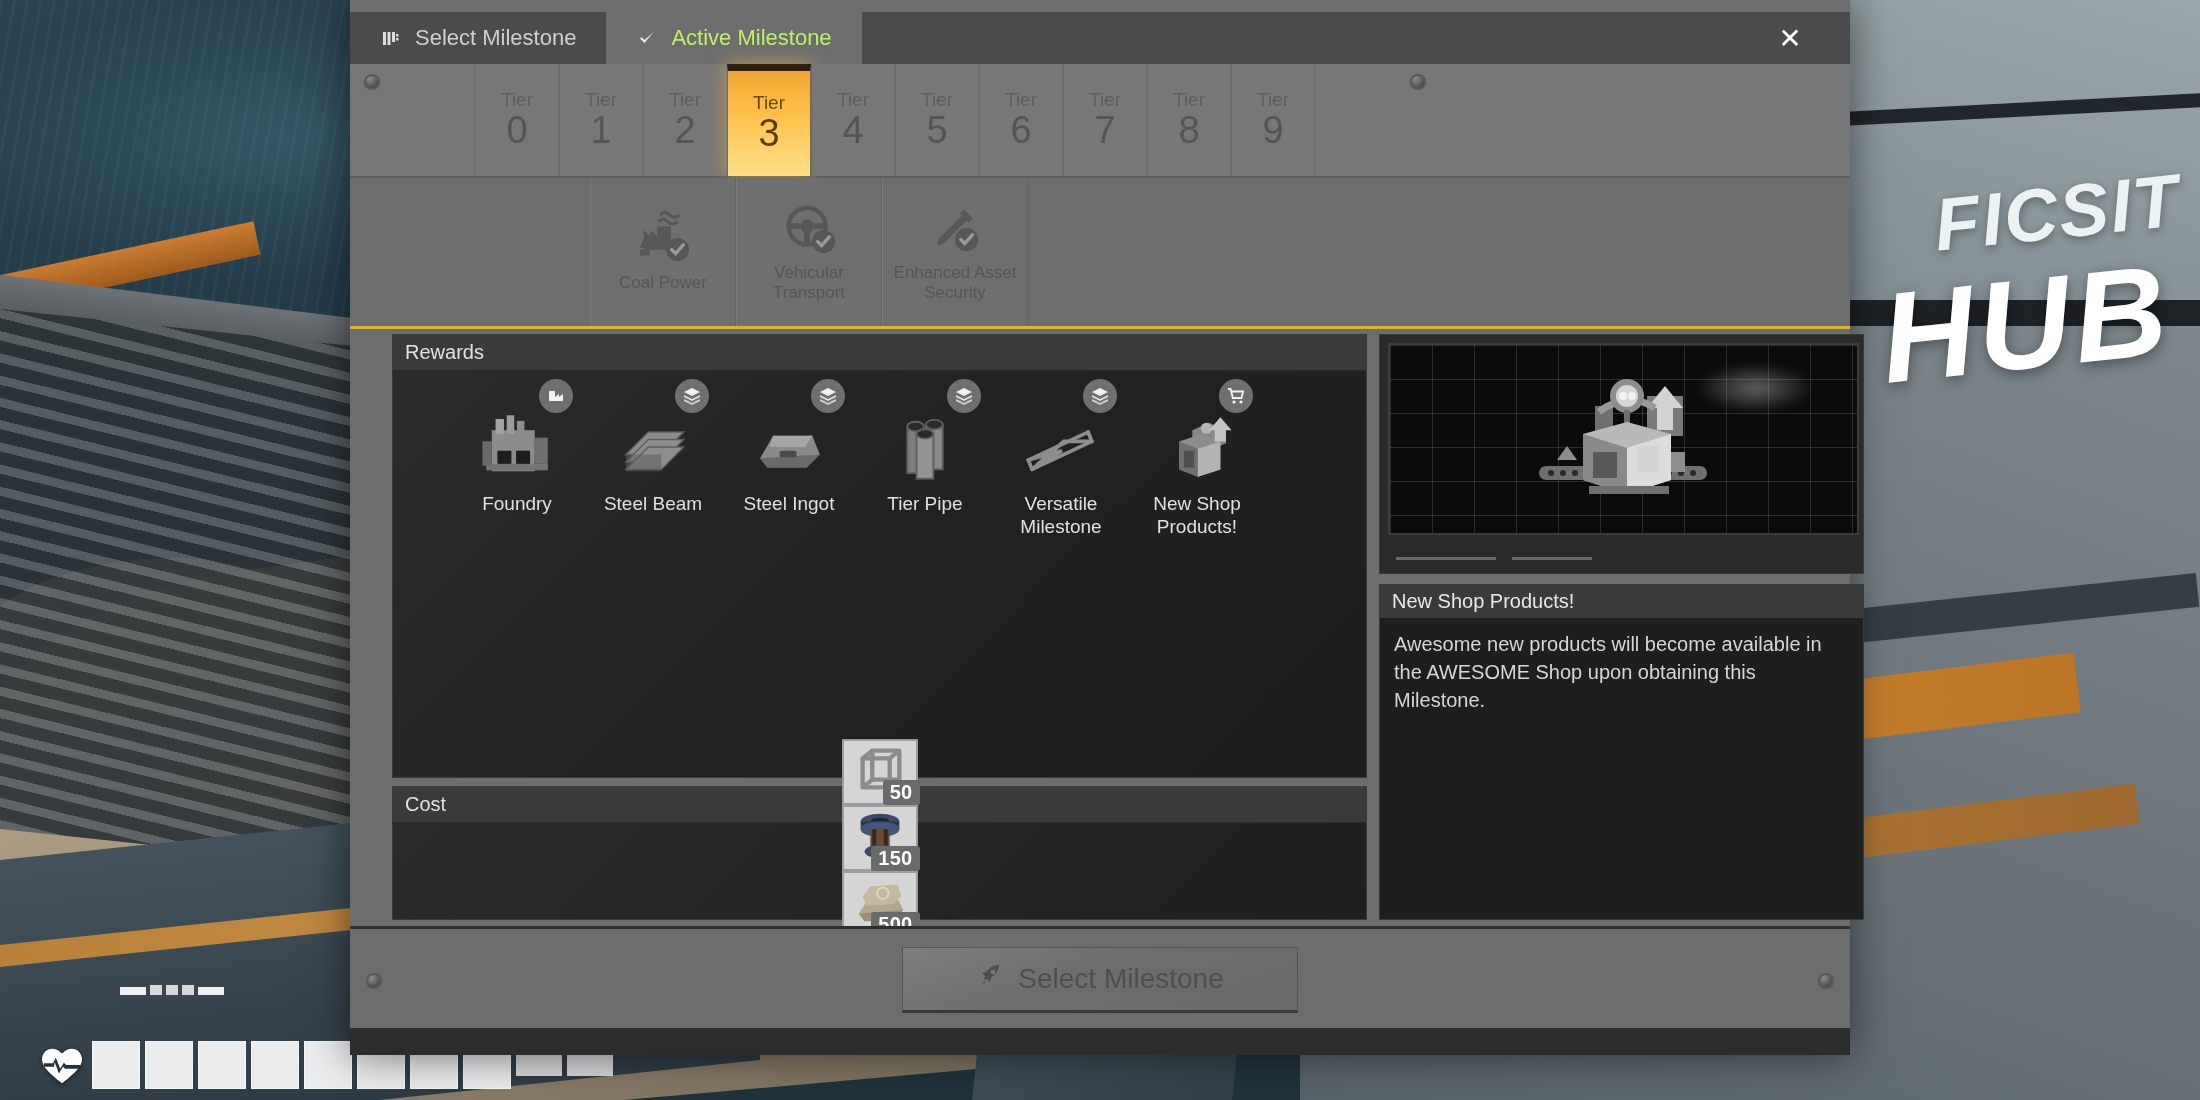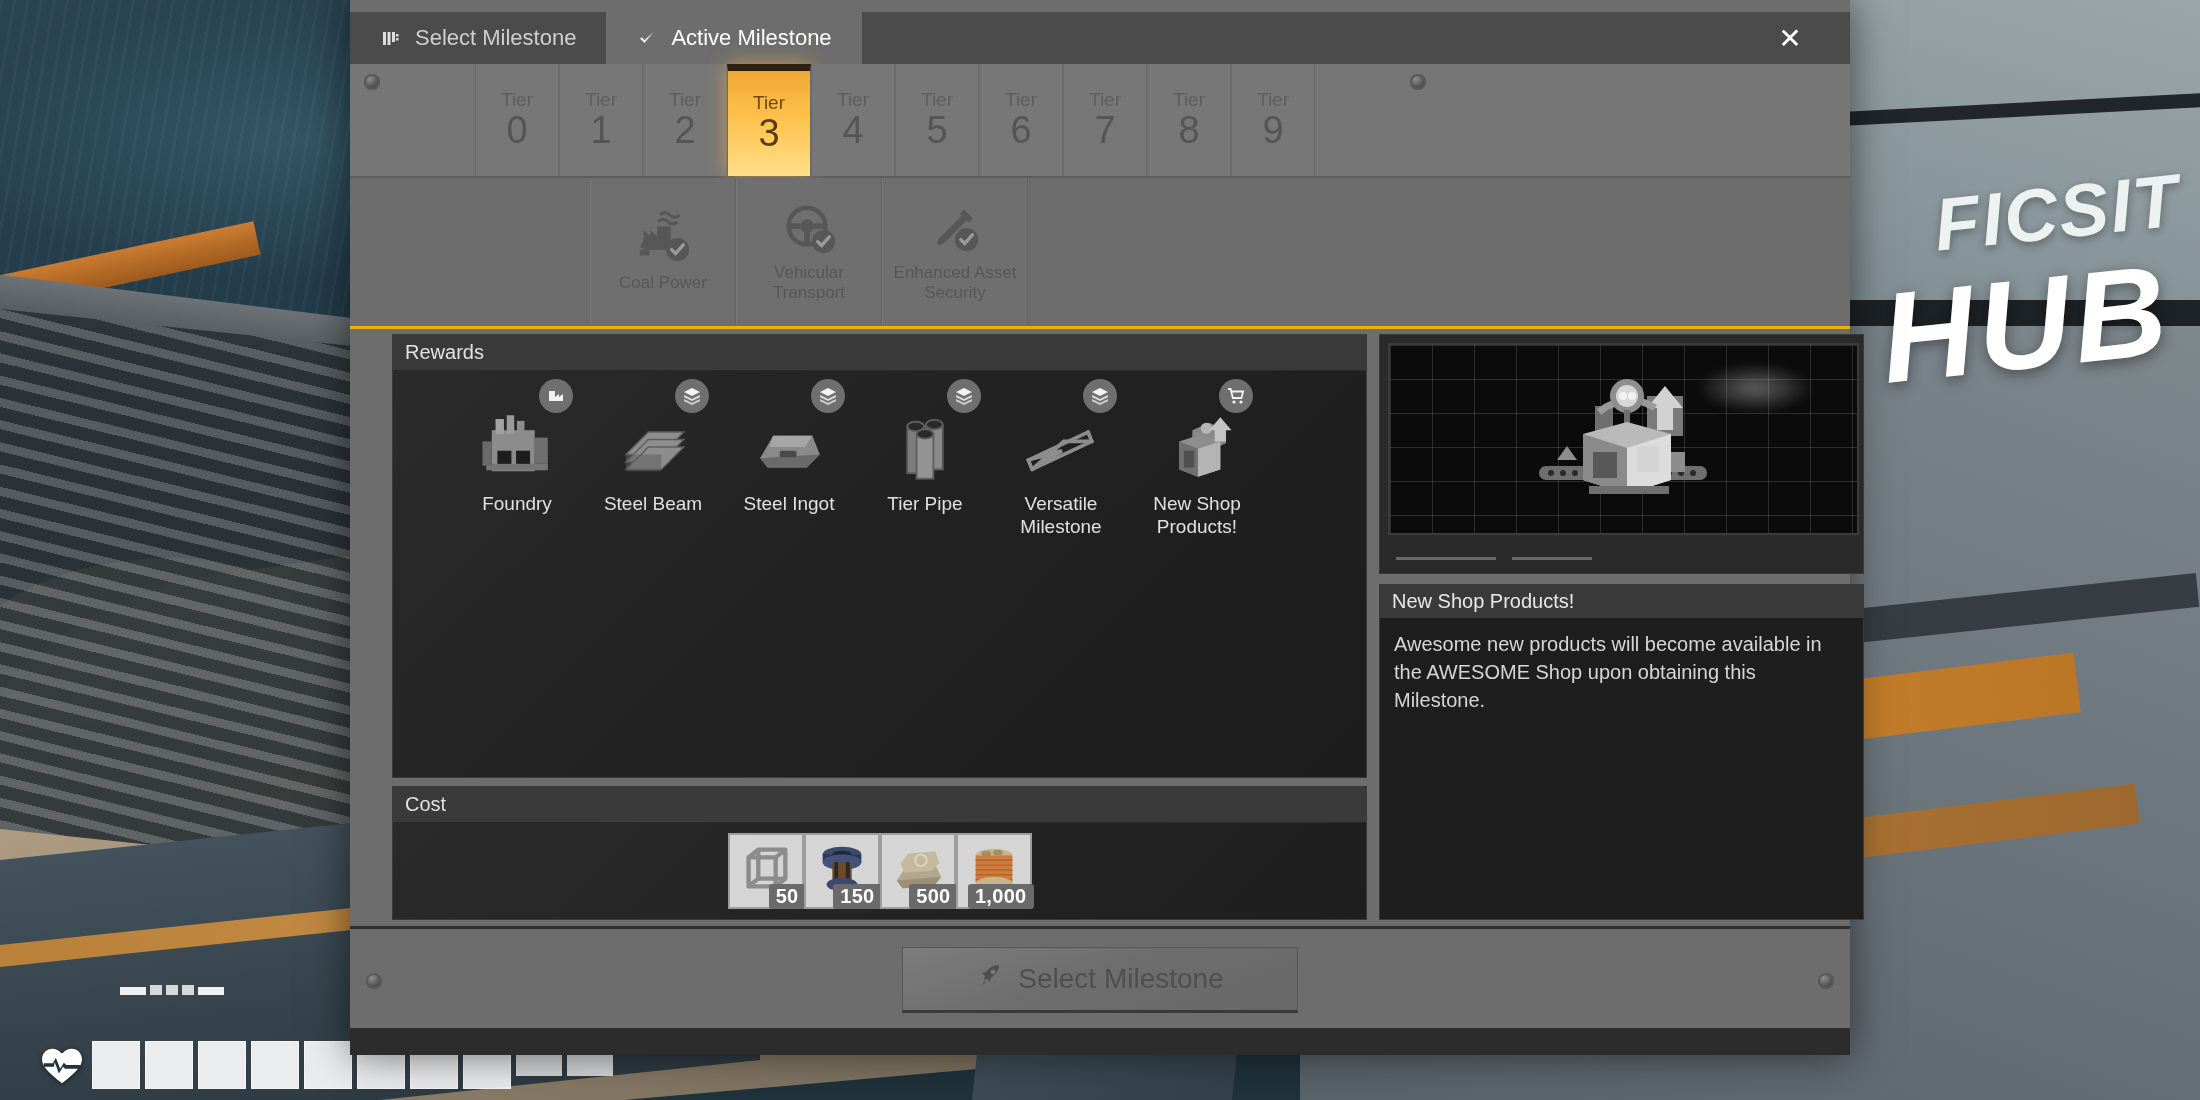--- a/index.html
+++ b/index.html
@@ -80,21 +80,21 @@
   .mi.w{width:26px;height:8px;background:#f0f0f0;}
 
   
   .win{position:absolute;left:350px;top:0px;width:1500px;height:1055px;
      background:#6d6d6d;box-shadow:0 0 40px rgba(0,0,0,.55);}
 
   
   .tabbar{position:absolute;left:0;top:12px;width:1420px;height:52px;background:#4b4b4b;display:flex;align-items:stretch;}
   .tab{display:flex;align-items:center;gap:13px;padding:0 30px;color:#d9d9d9;font-size:22px;cursor:pointer;}
   .tab.inactive{background:#4b4b4b;color:#cfcfcf;}
-  .tab.active{background:#6d6d6d;color:#ffffff;}
+  .tab.active{background:#6d6d6d;color:#bef264;}
   .tabicon{display:inline-flex;width:22px;height:22px;align-items:center;justify-content:center;color:#e8e8e8;}
   .closebtn{position:absolute;left:1380px;top:12px;width:120px;height:52px;background:#4b4b4b;color:#fff;
      display:flex;align-items:center;justify-content:center;font-size:28px;cursor:pointer;}
 
   
   .tierstrip{position:absolute;left:0;top:64px;width:1500px;height:112px;background:#767676;
      border-bottom:2px solid #5d5d5d;display:flex;}
   .tiergap{width:125px;position:relative;}
   .tiercell{width:82px;border-left:1px solid #6b6b6b;border-right:1px solid #6b6b6b;
      display:flex;flex-direction:column;align-items:center;justify-content:center;gap:2px;cursor:pointer;
@@ -136,21 +136,21 @@
   .rw{width:128px;display:flex;flex-direction:column;align-items:center;position:relative;cursor:pointer;}
   .rwIconWrap{position:relative;width:100px;height:92px;display:flex;align-items:flex-end;justify-content:center;}
   .rwImg{width:84px;height:76px;color:#9a9a9a;}
   .badge{position:absolute;right:-6px;top:-14px;width:34px;height:34px;border-radius:50%;
      background:#6f6f6f;display:flex;align-items:center;justify-content:center;color:#efefef;}
   .badge svg{width:20px;height:20px;}
   .rwLbl{margin-top:8px;font-size:19px;color:#e0e0e0;text-align:center;line-height:1.2;}
 
   .cost{margin-top:8px;}
   .costBody{height:96px;background:linear-gradient(135deg,#2a2a2a,#1e1e1e);display:flex;align-items:center;
-     justify-content:center;}
+     justify-content:center;flex-direction:column;}
   .costItem{position:relative;width:72px;height:72px;background:#d5d5d5;border:2px solid #9d9d9d;
      display:flex;align-items:center;justify-content:center;cursor:pointer;}
   .costItem svg{width:58px;height:58px;}
   .costQty{position:absolute;right:-4px;bottom:-2px;background:#6a6a6a;color:#fff;font-size:20px;
      padding:1px 7px;border-radius:3px;font-weight:bold;letter-spacing:.3px;}
 
   .monitorPanel{height:240px;background:#2a2a2a;border:1px solid #3a3a3a;padding:8px;box-sizing:border-box;}
   .monitor{width:100%;height:188px;background:#0b0b0b;position:relative;overflow:hidden;
      border:2px solid #3b3b3b;}
   .grid{position:absolute;inset:0;

